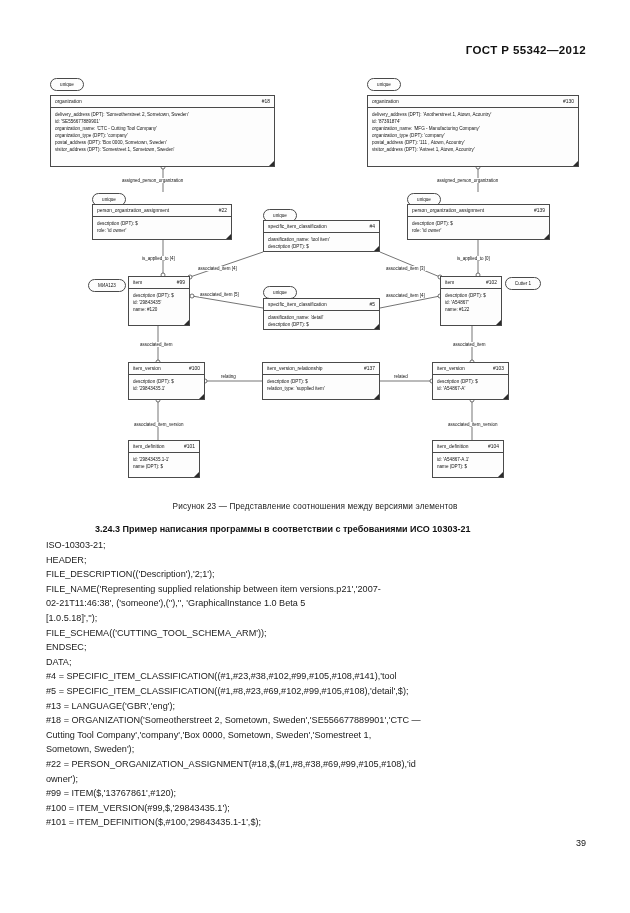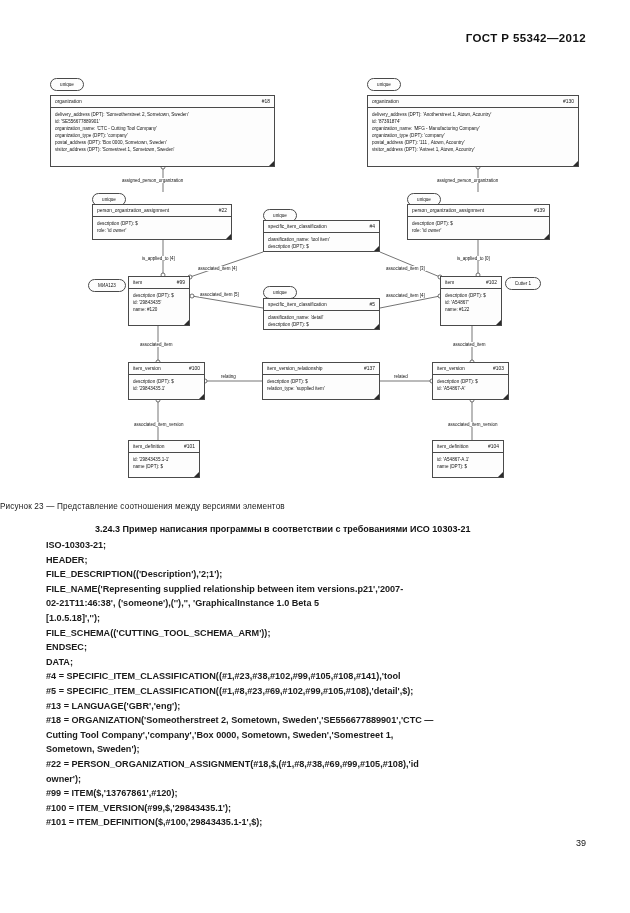--- a/index.html
+++ b/index.html
@@ -8,21 +8,21 @@
     background:#ffffff;
     font-family:"Liberation Sans", sans-serif;
     color:#1a1a1a;
     position:relative;
     overflow:hidden;
   }
   .page{position:relative;width:630px;height:913px;}
 
   
   .hdr{
-    position:absolute;top:32px;right:44px;
+    position:absolute;top:44px;right:44px;
     font-size:11.5px;font-weight:bold;letter-spacing:.4px;
     color:#111;
   }
 
   
   .diagram{position:absolute;left:0;top:70px;width:630px;height:420px;}
   .diagram svg{position:absolute;left:0;top:0;}
 
   .node{
     position:absolute;
@@ -64,32 +64,32 @@
     font-size:4.5px;
     color:#141414;
     white-space:nowrap;
     background:#ffffff;
     padding:0 1px;
   }
 
   
   .figcap{
     position:absolute;left:0;top:502px;width:630px;
-    font-size:8.2px;color:#1a1a1a;
+    text-align:center;font-size:8.2px;color:#1a1a1a;
     letter-spacing:.15px;
   }
   .sechead{
     position:absolute;left:84px;top:524px;width:520px;
     font-size:9px;font-weight:bold;color:#111;margin-left:11px;
   }
   .code{
     position:absolute;left:46px;top:538px;width:546px;
     font-size:9.1px;line-height:14.6px;color:#1a1a1a;
   }
-  .code div{white-space:pre-wrap;font-weight:bold;}
+  .code div{white-space:pre-wrap;}
   .pagenum{
     position:absolute;right:44px;top:838px;
     font-size:9px;color:#111;
   }
 </style>
 </head>
 <body>
 
 <div class="page">
 

